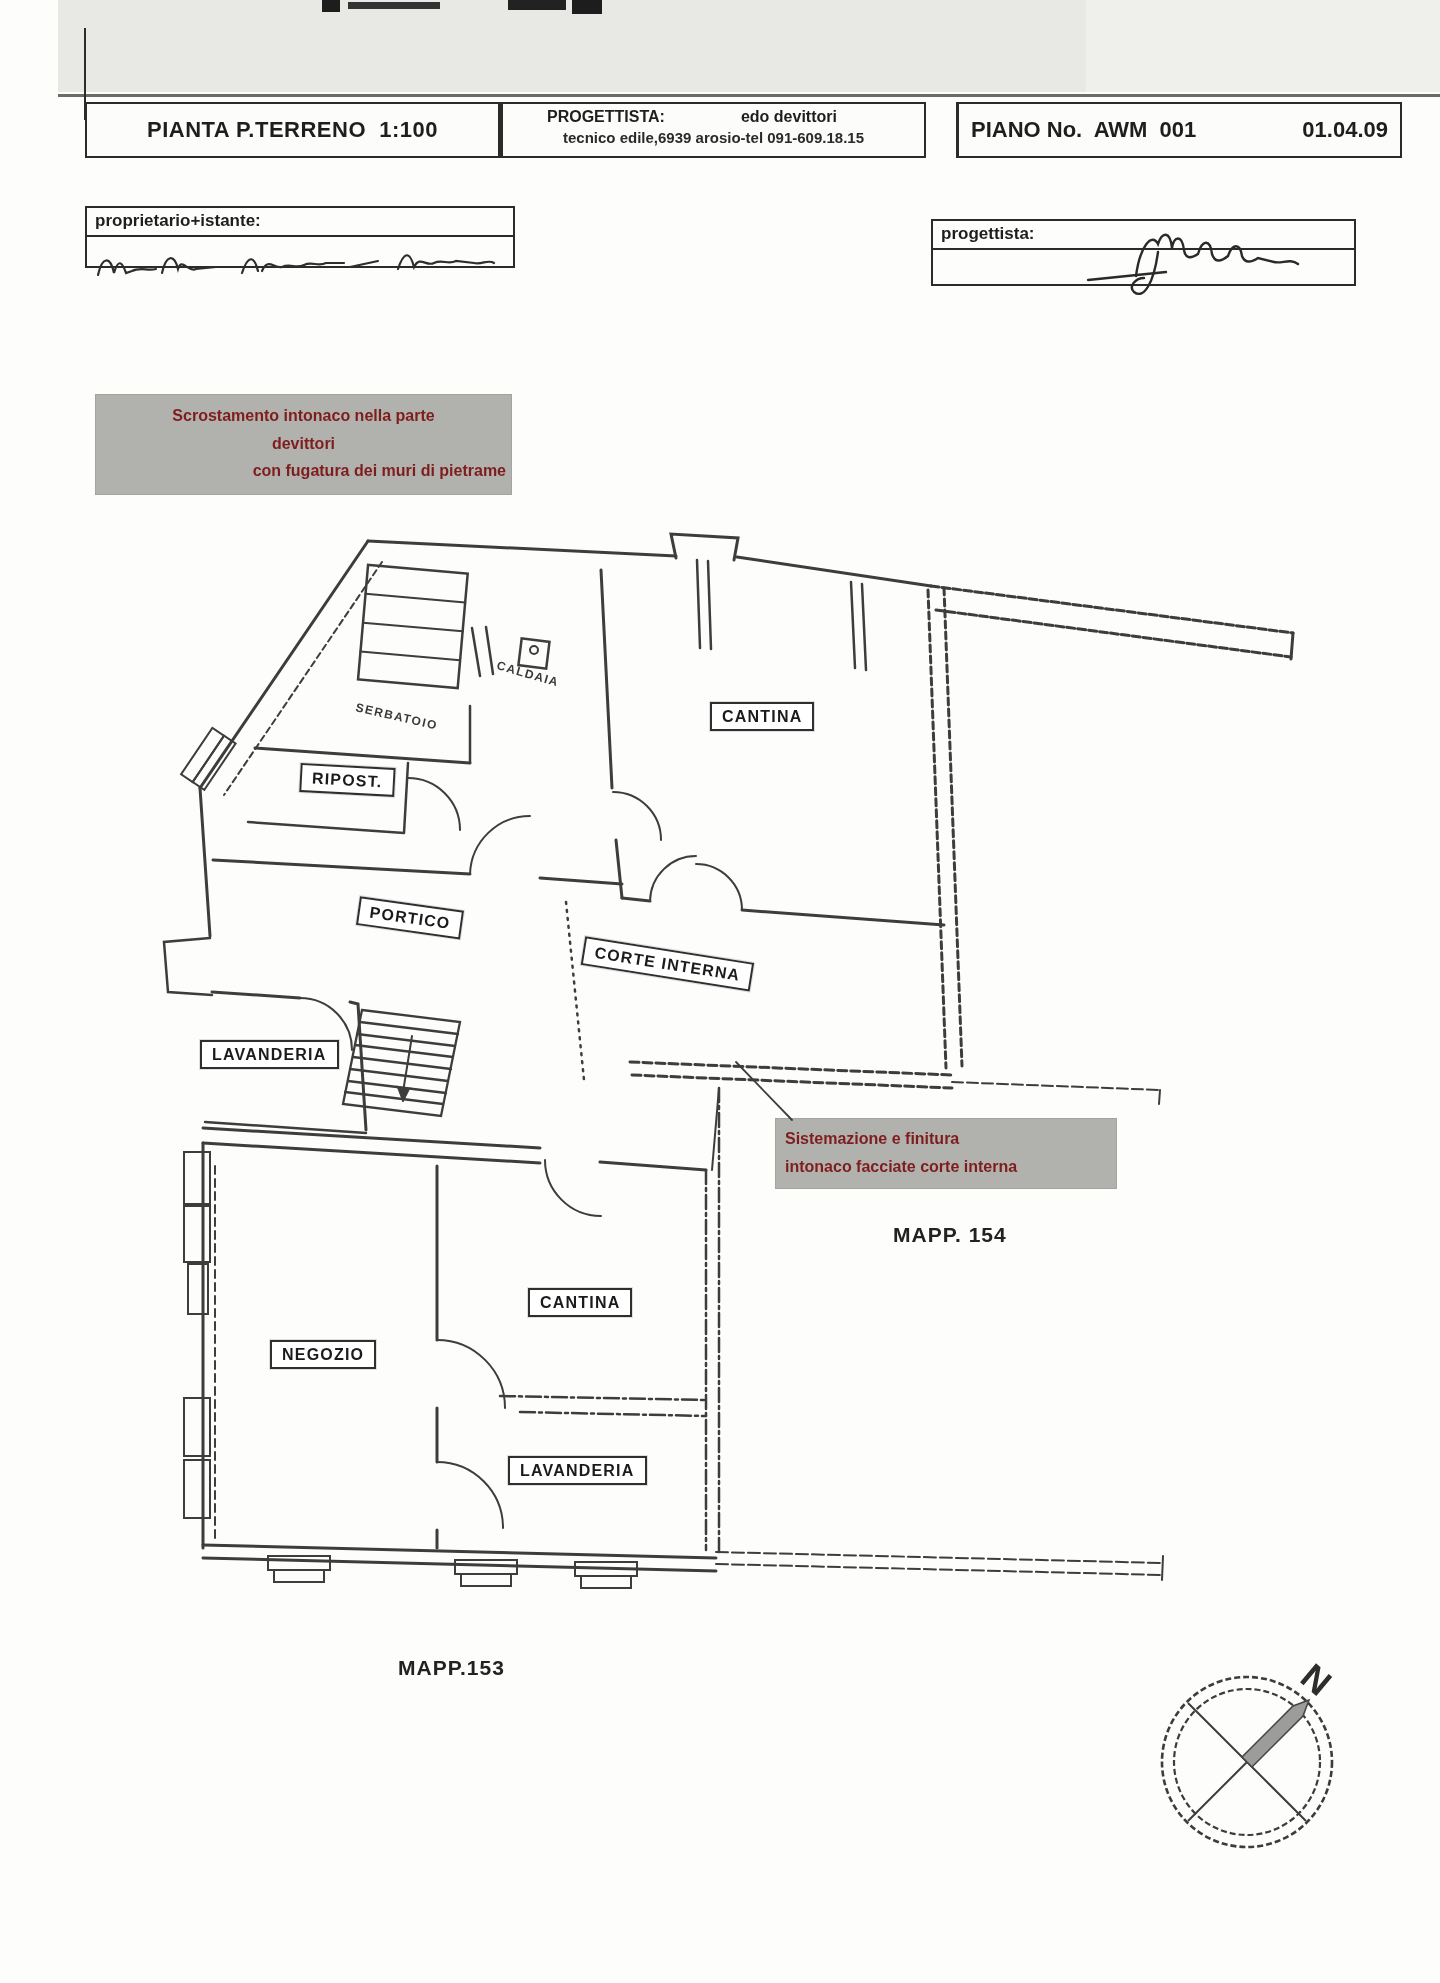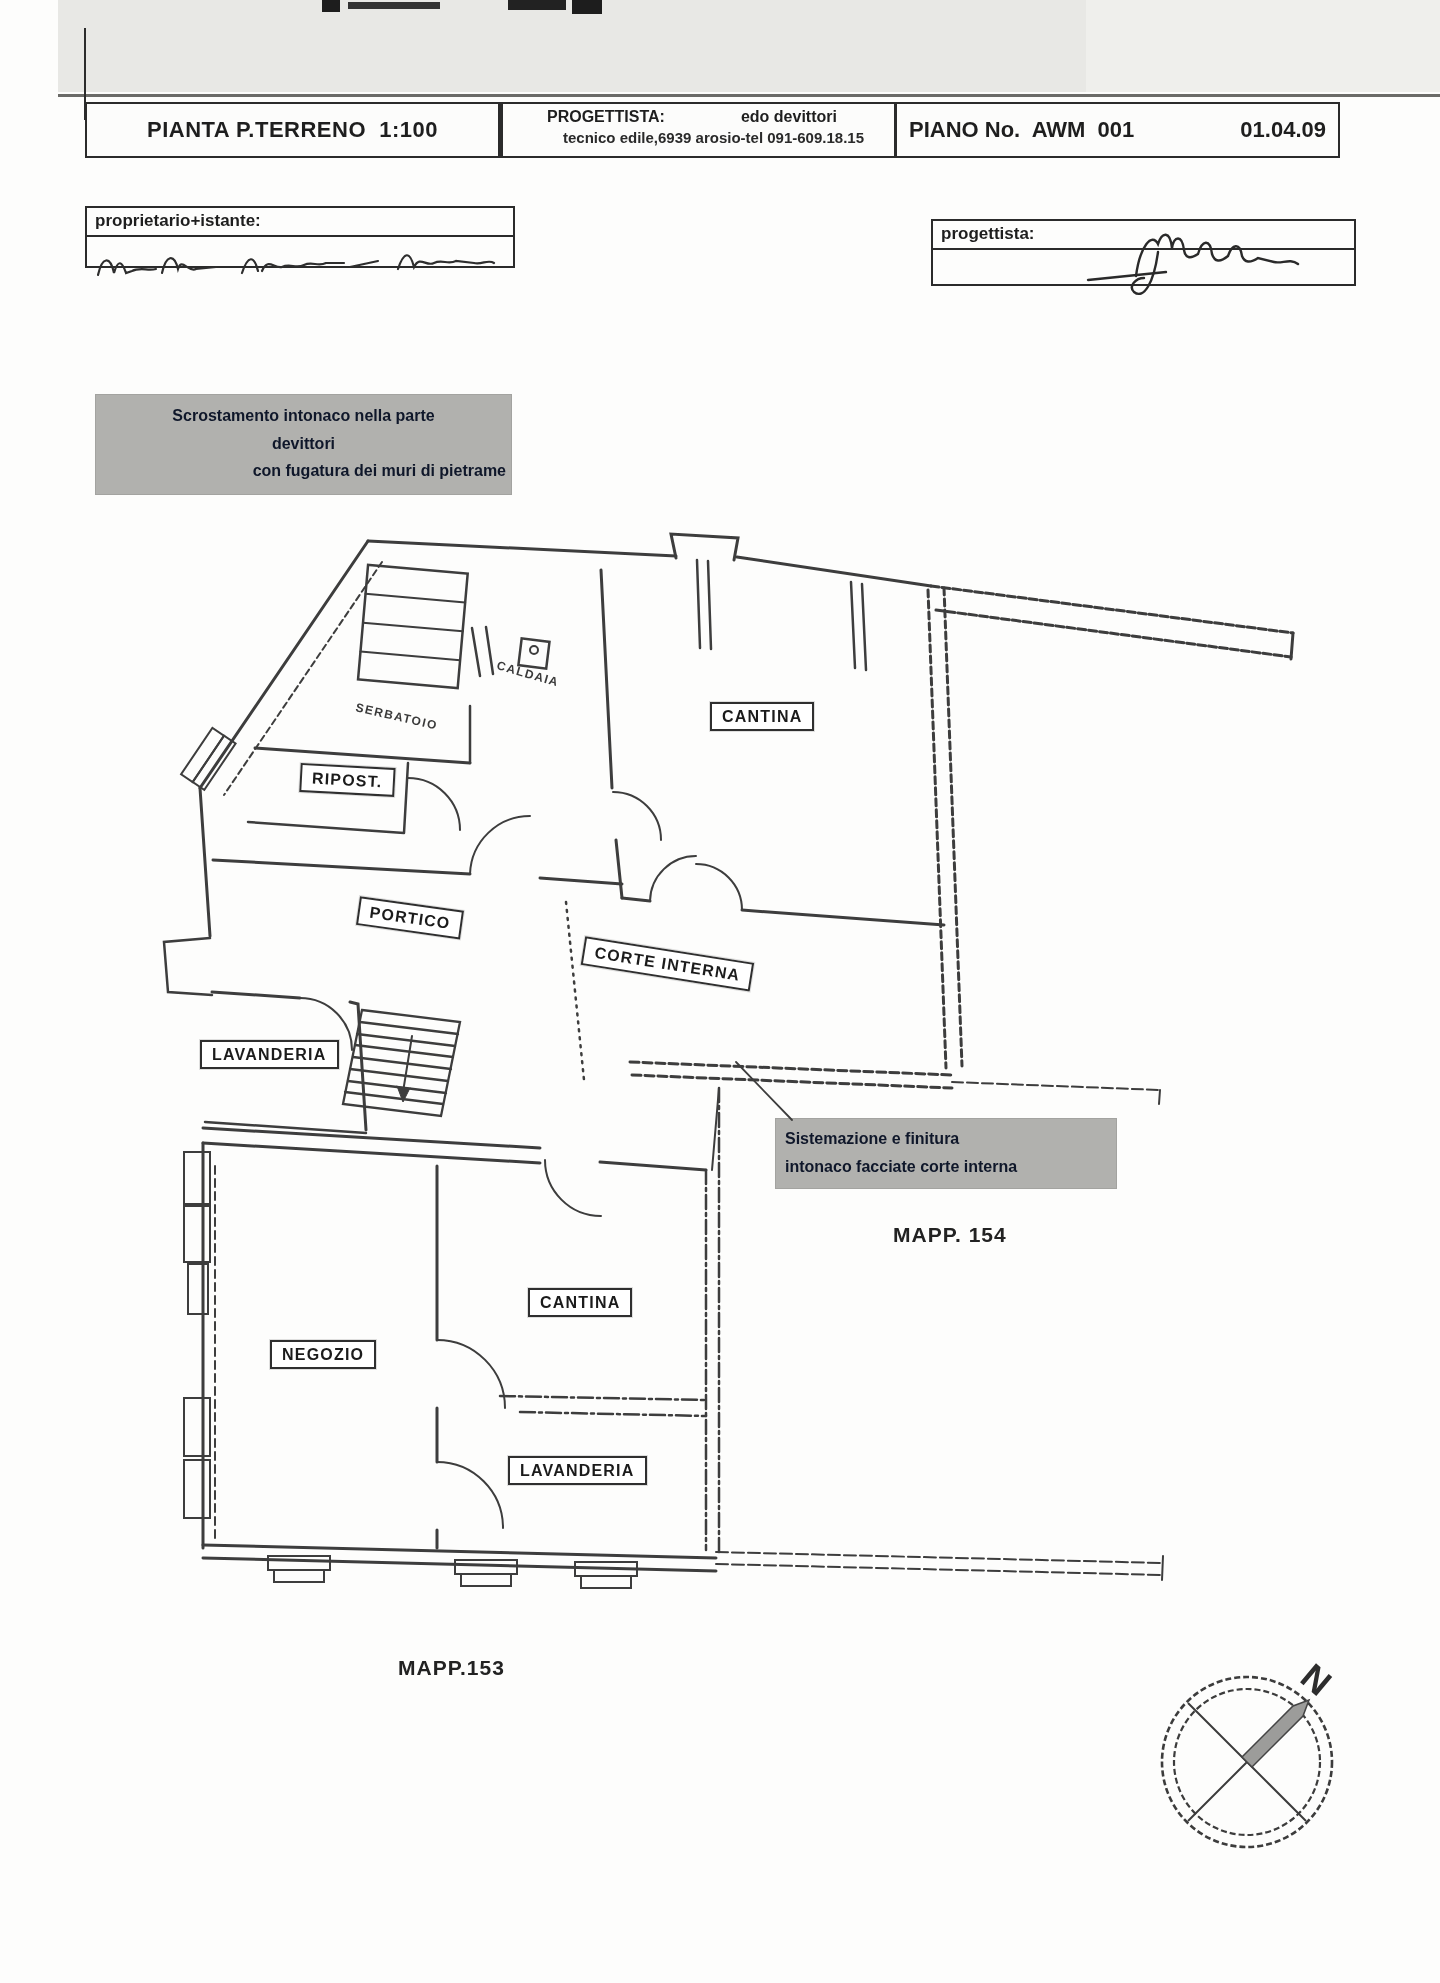--- a/index.html
+++ b/index.html
@@ -16,31 +16,31 @@
   .blob{position:absolute;background:#1d1d1d;}
   
   .tb{position:absolute;border:2px solid #2b2b2b;background:#fcfcfb;box-sizing:border-box;}
   .tb-title{left:85px;top:102px;width:415px;height:56px;display:flex;align-items:center;justify-content:center;
     font-weight:bold;font-size:22px;letter-spacing:.5px;}
   .tb-prog{left:500px;top:102px;width:426px;height:56px;padding:4px 10px;border-left-width:3px;}
   .tb-prog .row1{display:flex;font-weight:bold;font-size:16px;}
   .tb-prog .row1 .lbl{margin-left:34px;}
   .tb-prog .row1 .nm{margin-left:76px;}
   .tb-prog .row2{font-weight:bold;font-size:15px;margin-top:3px;text-align:center;color:#2a2a2a;}
-  .tb-piano{left:894px;top:102px;width:446px;height:56px;display:flex;align-items:center;
+  .tb-piano{left:956px;top:102px;width:446px;height:56px;display:flex;align-items:center;
     font-weight:bold;font-size:22px;border-left-width:3px;padding:0 12px;box-sizing:border-box;}
   .tb-piano .dt{margin-left:auto;}
   
   .stamp{position:absolute;border:2px solid #2b2b2b;background:transparent;box-sizing:border-box;}
   .stamp .lblrow{border-bottom:2px solid #2b2b2b;font-weight:bold;font-size:17px;padding:3px 8px 4px;}
   .owner{left:85px;top:206px;width:430px;height:62px;}
   .designer{left:931px;top:219px;width:425px;height:67px;}
   .sig{position:absolute;}
   
-  .note{position:absolute;background:#b1b1ae;color:#0f172a;font-weight:bold;font-size:16px;line-height:1.72;
+  .note{position:absolute;background:#b1b1ae;color:#7f1d1d;font-weight:bold;font-size:16px;line-height:1.72;
     box-shadow:0 0 0 1px #a3a3a0 inset;}
   .note1{left:95px;top:394px;width:405px;padding:8px 6px 10px;}
   .note1 .c{text-align:center;}
   .note1 .l{text-align:right;padding-left:12px;}
   .note2{left:775px;top:1118px;width:322px;padding:7px 10px 9px;}
   
   .room-label{position:absolute;background:rgba(255,255,255,.96);border:2px solid #2f2f2f;
     padding:4px 10px 3px;font-weight:bold;font-size:16px;letter-spacing:1.2px;color:#1b1b1b;
     box-shadow:0 0 0 1px rgba(90,90,90,.18);transform-origin:left center;}
   .tinylabel{position:absolute;font-weight:bold;font-size:12px;letter-spacing:1.5px;color:#3a3a3a;

